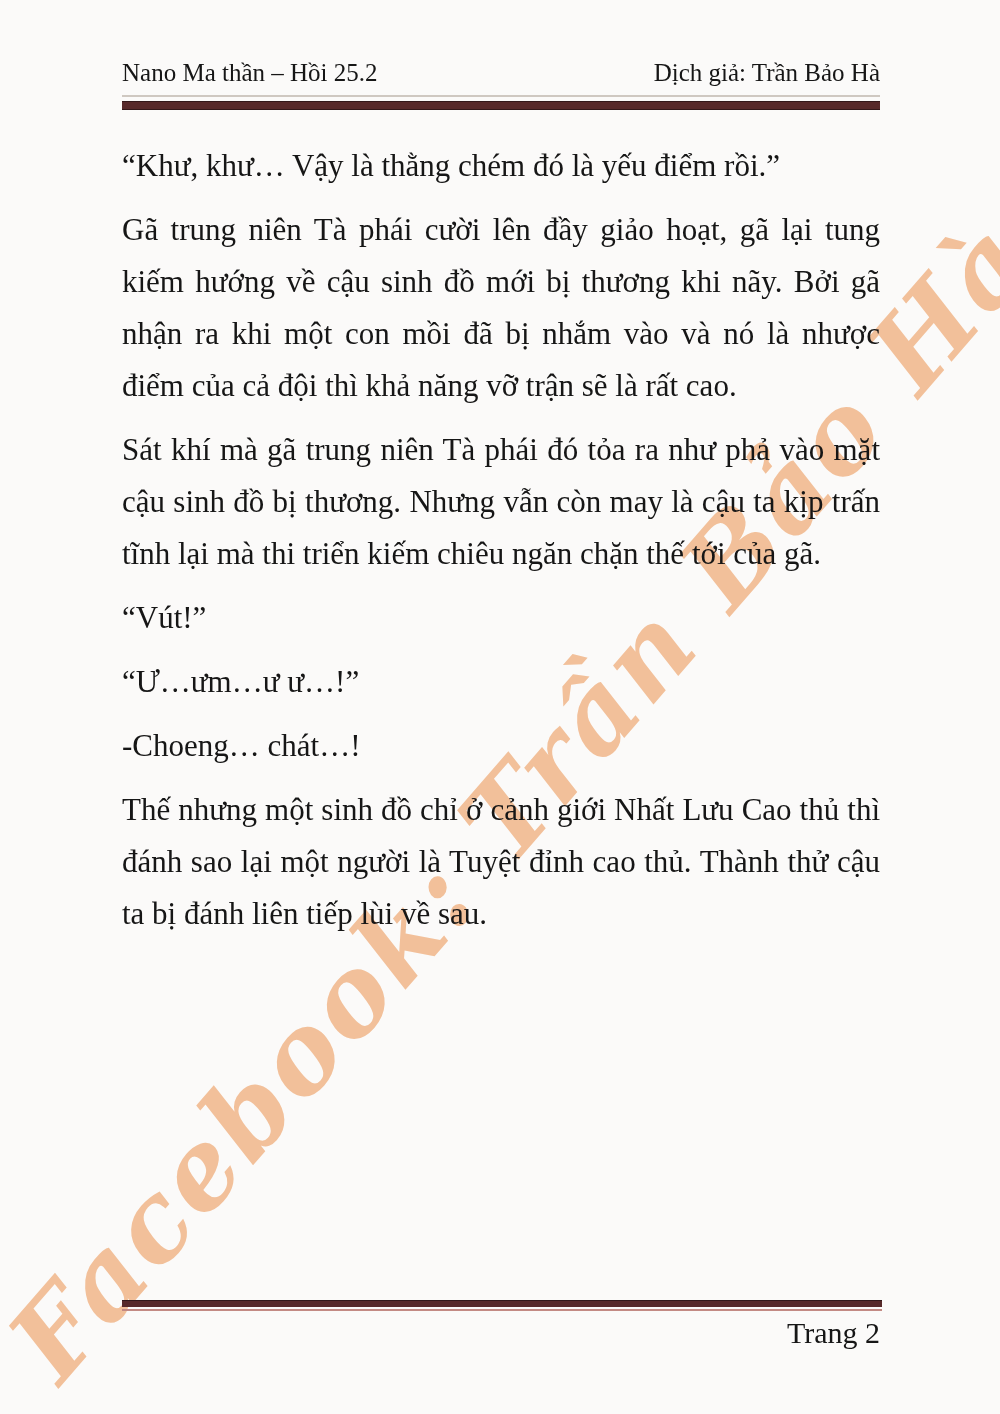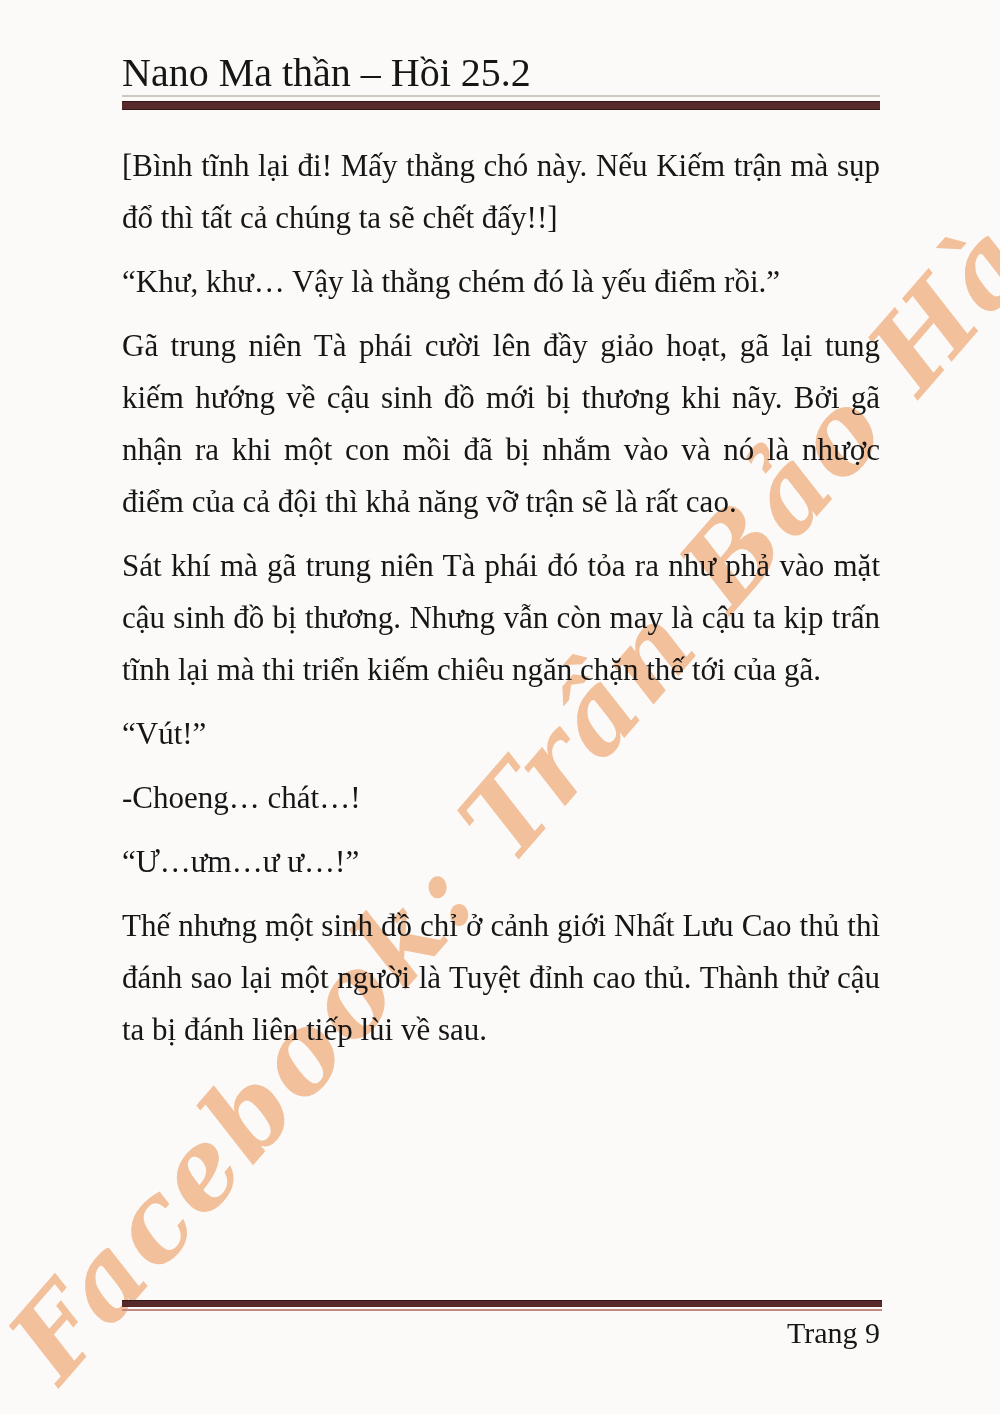--- a/index.html
+++ b/index.html
@@ -11,21 +11,21 @@
   .watermark{
     position:absolute;left:520px;top:800px;z-index:0;
     transform:translate(-50%,-50%) rotate(-49deg);
     font-family:"DejaVu Serif",serif;font-style:italic;font-weight:bold;
     font-size:108px;letter-spacing:4px;white-space:nowrap;
     pointer-events:none;user-select:none;
   }
   .content{position:absolute;left:122px;width:758px;top:54px;z-index:1;}
   .header-row{
     display:flex;justify-content:space-between;align-items:flex-end;
-    font-size:40px;line-height:38px;text-align:center;
+    font-size:25px;line-height:38px;text-align:center;
   }
   .header-rule{margin-top:3px;}
   .header-rule .thin{height:0;border-top:2px solid #cfc8c1;}
   .header-rule .thick{margin-top:4px;height:7px;background:#57292a;border-top:1px solid #33181a;border-bottom:1px solid #33181a;}
   .body-text{margin-top:30px;}
   .body-text p{
     margin:0 0 12px 0;font-size:31px;line-height:52px;
     text-align:justify;
   }
   .footer{position:absolute;left:122px;width:760px;top:1300px;z-index:1;}
@@ -37,41 +37,41 @@
 <body>
 
 <div class="page" style="background: rgb(251, 250, 249); color: rgb(22, 22, 22);">
 
   <div class="watermark" style="color: rgb(242, 192, 154);">Facebook: Trần Bảo Hà</div>
 
   <div class="content">
 
     <div class="header-row">
       <span>Nano Ma thần – Hồi 25.2</span>
+      <span>Dịch giả: Trần Bảo Hà</span>
     </div>
 
     <div class="header-rule">
       <div class="thin"></div>
       <div class="thick" style="background: rgb(87, 41, 42);"></div>
     </div>
 
     <div class="body-text">
-        <p>[Bình tĩnh lại đi! Mấy thằng chó này. Nếu Kiếm trận mà sụp đổ thì tất cả chúng ta sẽ chết đấy!!]</p>
         <p>“Khư, khư… Vậy là thằng chém đó là yếu điểm rồi.”</p>
         <p>Gã trung niên Tà phái cười lên đầy giảo hoạt, gã lại tung kiếm hướng về cậu sinh đồ mới bị thương khi nãy. Bởi gã nhận ra khi một con mồi đã bị nhắm vào và nó là nhược điểm của cả đội thì khả năng vỡ trận sẽ là rất cao.</p>
         <p>Sát khí mà gã trung niên Tà phái đó tỏa ra như phả vào mặt cậu sinh đồ bị thương. Nhưng vẫn còn may là cậu ta kịp trấn tĩnh lại mà thi triển kiếm chiêu ngăn chặn thế tới của gã.</p>
         <p>“Vút!”</p>
+        <p>“Ư…ưm…ư ư…!”</p>
         <p>-Choeng… chát…!</p>
-        <p>“Ư…ưm…ư ư…!”</p>
         <p>Thế nhưng một sinh đồ chỉ ở cảnh giới Nhất Lưu Cao thủ thì đánh sao lại một người là Tuyệt đỉnh cao thủ. Thành thử cậu ta bị đánh liên tiếp lùi về sau.</p>
       </div>
 
   </div>
 
   <div class="footer">
     <div class="footer-rule">
       <div class="thick" style="background: rgb(87, 41, 42);"></div>
       <div class="thin" style="border-top-color: rgb(195, 138, 132);"></div>
     </div>
-    <div class="footer-label">Trang 9</div>
+    <div class="footer-label">Trang 2</div>
   </div>
 
 </div>
 
 </body></html>

